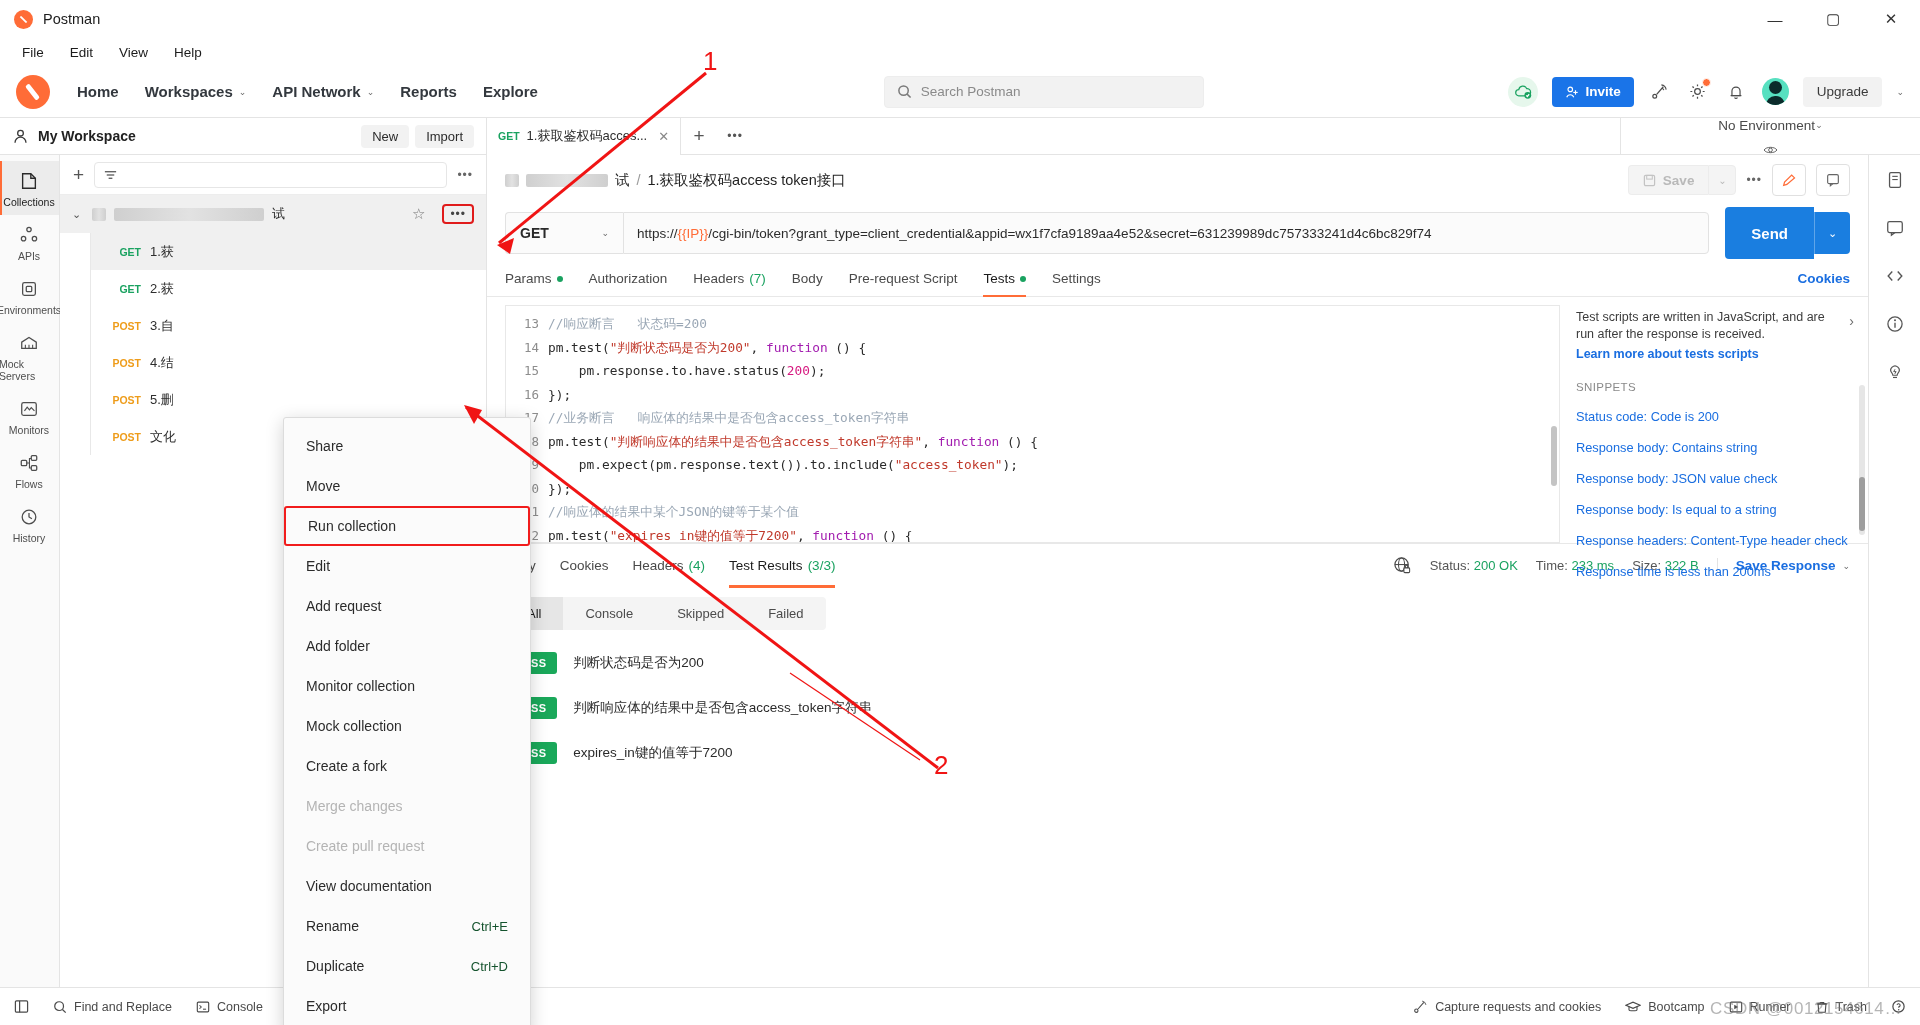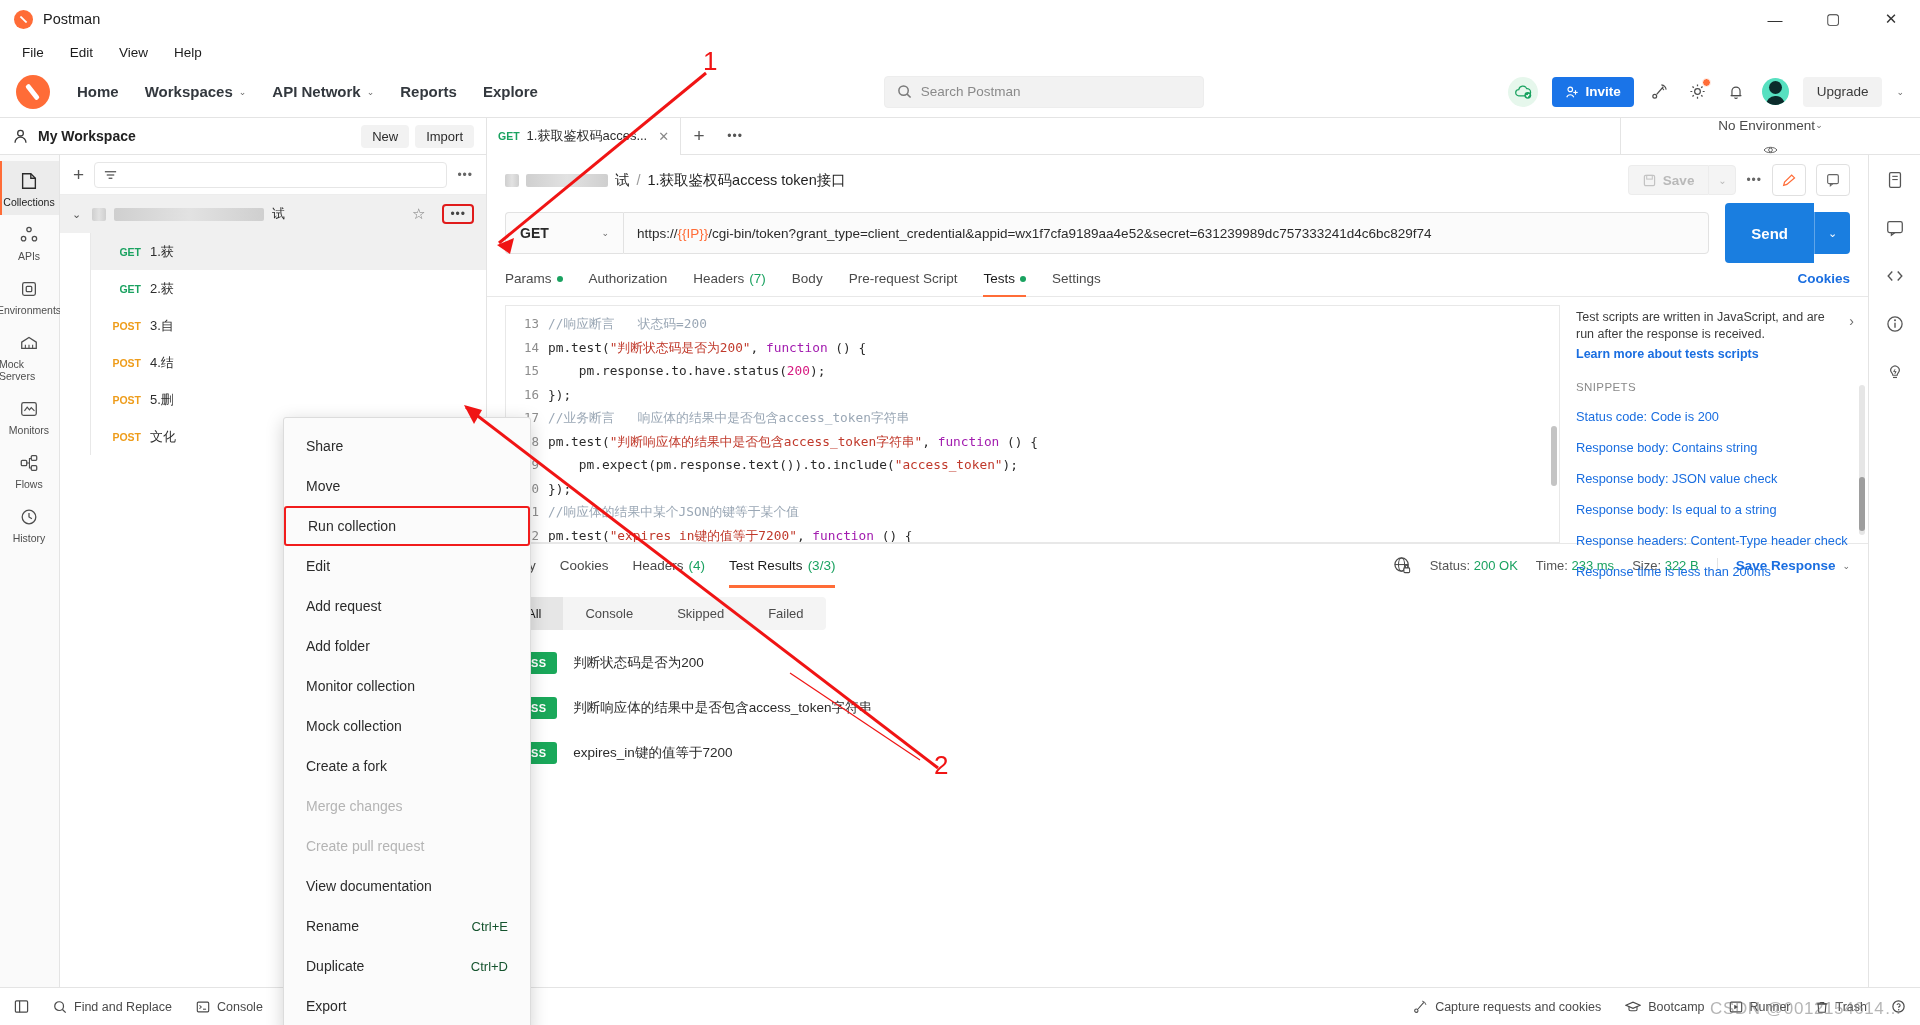--- a/index.html
+++ b/index.html
@@ -216,21 +216,21 @@
     border-right:none; border-radius:4px 0 0 4px; display:flex; align-items:center;
     justify-content:space-between; padding:0 14px; font-size:14px; font-weight:600; color:#2a2a2a;
   }
   .urlinput{
     flex:1; height:42px; background:#fbfbfb; border:1px solid #e2e2e2;
     border-radius:0 4px 4px 0; display:flex; align-items:center; padding:0 13px;
     font-size:13.5px; color:#2b2b2b; overflow:hidden; white-space:nowrap;
   }
   .var{ color:#ff6c37; }
   .sendbtn{
-    margin-left:16px; background:#1a7ee0; color:#fff; height:60px; border-radius:4px 0 0 4px;
+    margin-left:16px; background:#1a7ee0; color:#fff; height:52px; border-radius:4px 0 0 4px;
     display:flex;align-items:center; padding:0 26px; font-size:15px; font-weight:700;
   }
   .send-caret{ background:#1a7ee0; color:#fff; height:42px; width:36px; border-radius:0 4px 4px 0;
                display:flex;align-items:center;justify-content:center; font-size:11px;
                border-left:1px solid rgba(255,255,255,.3); }
 
   .reqtabs{ display:flex; align-items:center; gap:26px; padding:10px 18px 0 18px;
             border-bottom:1px solid #e8e8e8; }
   .rtab{ padding-bottom:10px; font-size:13.5px; color:#4a4a4a; display:flex; align-items:center;
          gap:5px; position:relative; }

